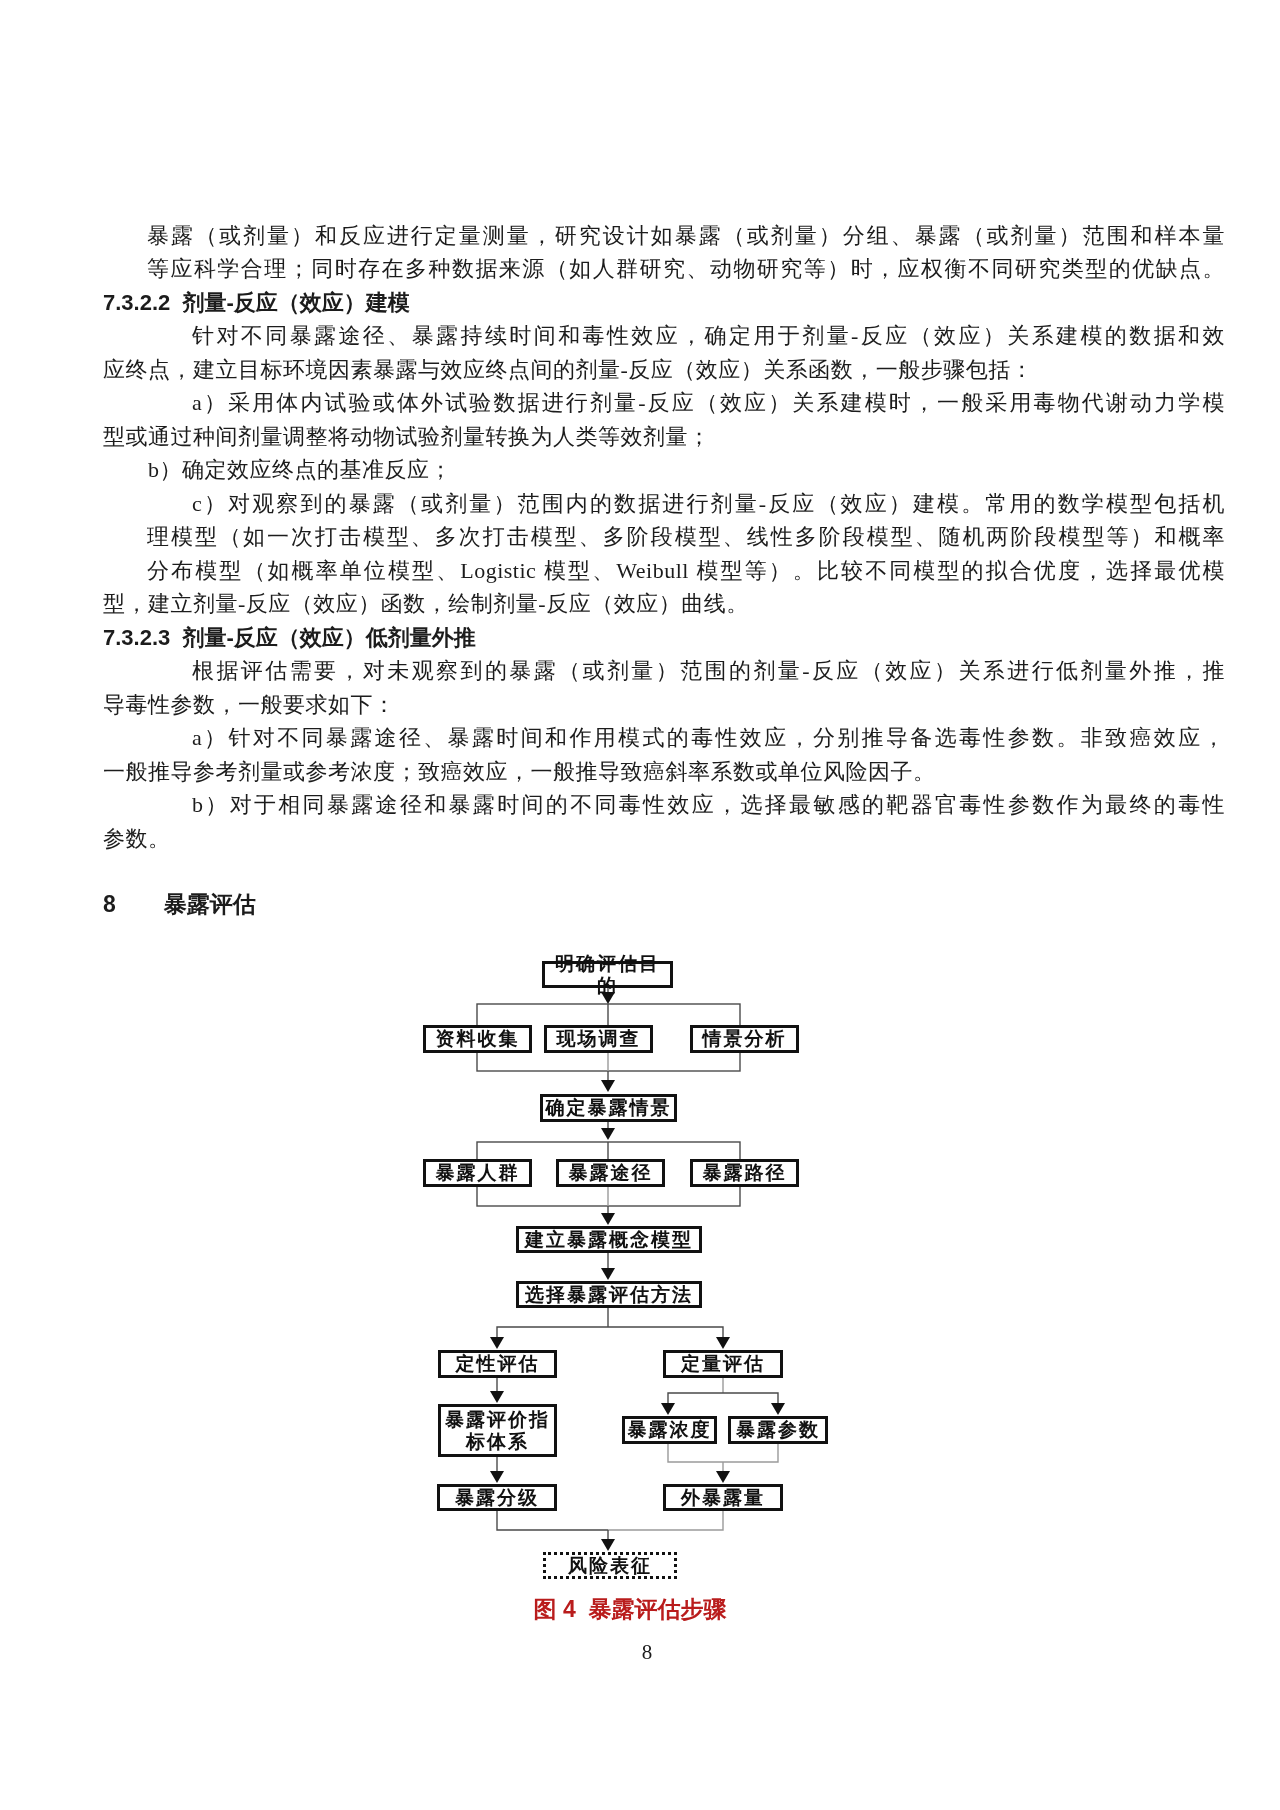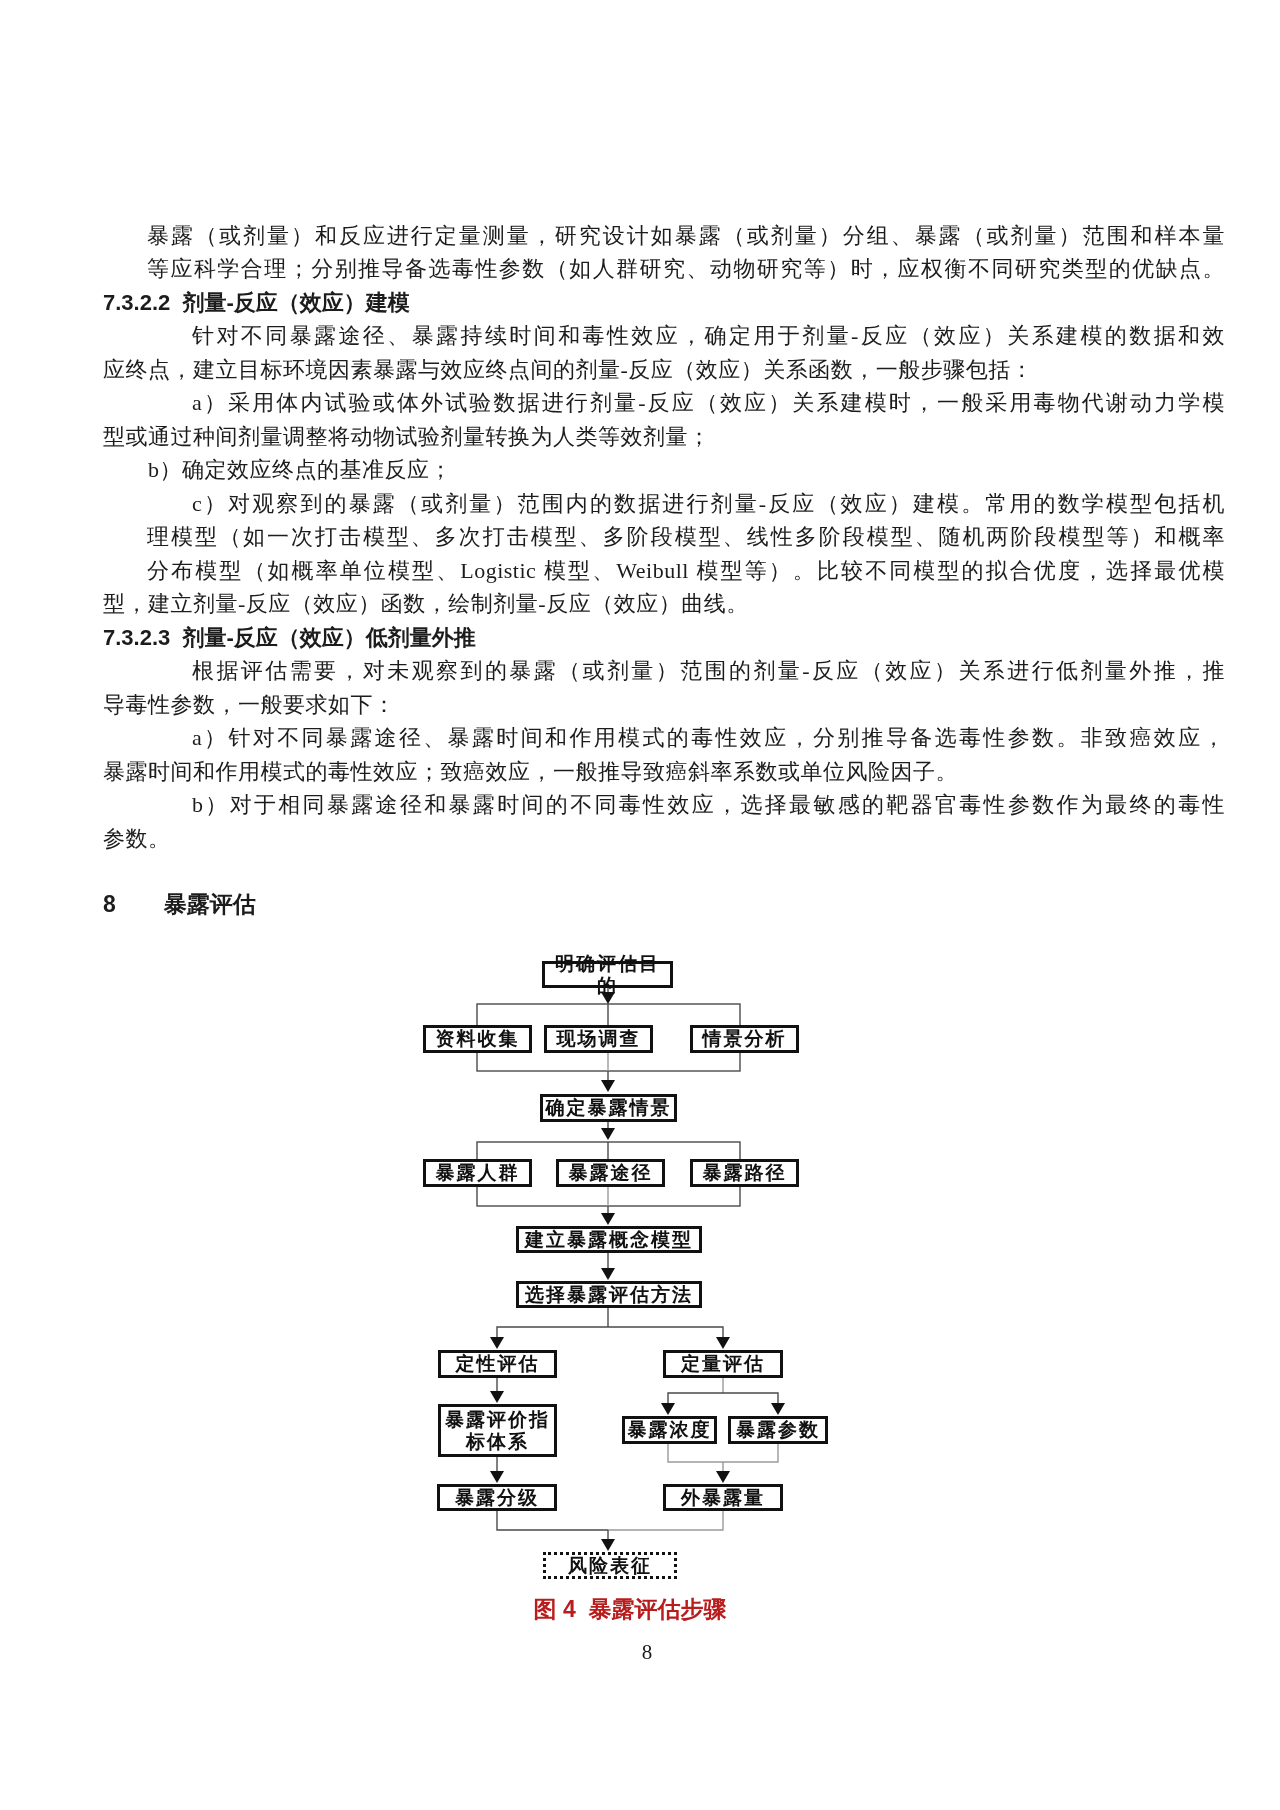--- a/index.html
+++ b/index.html
@@ -52,36 +52,36 @@
   .cline{stroke:#4a4a4a;stroke-width:1.4;fill:none;}
   .clite{stroke:#9a9a9a;stroke-width:1.4;fill:none;}
   .ahead{fill:#111;stroke:none;}
 </style>
 </head>
 <body>
 
 <div class="page">
 
   <div class="ln jf" style="top:222px">暴露（或剂量）和反应进行定量测量，研究设计如暴露（或剂量）分组、暴露（或剂量）范围和样本量</div>
-  <div class="ln jf" style="top:255px">等应科学合理；分别推导备选毒性参数（如人群研究、动物研究等）时，应权衡不同研究类型的优缺点。</div>
+  <div class="ln jf" style="top:255px">等应科学合理；同时存在多种数据来源（如人群研究、动物研究等）时，应权衡不同研究类型的优缺点。</div>
   <div class="ln hd" style="top:289px">7.3.2.2  剂量-反应（效应）建模</div>
   <div class="ln jf ind" style="top:322px">针对不同暴露途径、暴露持续时间和毒性效应，确定用于剂量-反应（效应）关系建模的数据和效</div>
   <div class="ln" style="top:356px">应终点，建立目标环境因素暴露与效应终点间的剂量-反应（效应）关系函数，一般步骤包括：</div>
   <div class="ln jf ind" style="top:389px">a）采用体内试验或体外试验数据进行剂量-反应（效应）关系建模时，一般采用毒物代谢动力学模</div>
   <div class="ln" style="top:423px">型或通过种间剂量调整将动物试验剂量转换为人类等效剂量；</div>
   <div class="ln ind" style="top:456px">b）确定效应终点的基准反应；</div>
   <div class="ln jf ind" style="top:490px">c）对观察到的暴露（或剂量）范围内的数据进行剂量-反应（效应）建模。常用的数学模型包括机</div>
   <div class="ln jf" style="top:523px">理模型（如一次打击模型、多次打击模型、多阶段模型、线性多阶段模型、随机两阶段模型等）和概率</div>
   <div class="ln jf" style="top:557px">分布模型（如概率单位模型、Logistic 模型、Weibull 模型等）。比较不同模型的拟合优度，选择最优模</div>
   <div class="ln" style="top:590px">型，建立剂量-反应（效应）函数，绘制剂量-反应（效应）曲线。</div>
   <div class="ln hd" style="top:624px">7.3.2.3  剂量-反应（效应）低剂量外推</div>
   <div class="ln jf ind" style="top:657px">根据评估需要，对未观察到的暴露（或剂量）范围的剂量-反应（效应）关系进行低剂量外推，推</div>
   <div class="ln" style="top:691px">导毒性参数，一般要求如下：</div>
   <div class="ln jf ind" style="top:724px">a）针对不同暴露途径、暴露时间和作用模式的毒性效应，分别推导备选毒性参数。非致癌效应，</div>
-  <div class="ln" style="top:758px">暴露时间和作用模式的毒性效应；致癌效应，一般推导致癌斜率系数或单位风险因子。</div>
+  <div class="ln" style="top:758px">一般推导参考剂量或参考浓度；致癌效应，一般推导致癌斜率系数或单位风险因子。</div>
   <div class="ln jf ind" style="top:791px">b）对于相同暴露途径和暴露时间的不同毒性效应，选择最敏感的靶器官毒性参数作为最终的毒性</div>
   <div class="ln" style="top:825px">参数。</div>
 
   <div class="sec8">
     <span>8</span><span class="t">暴露评估</span>
   </div>
 
   <div class="flow">
 
     <svg width="1280" height="660" viewBox="0 0 1280 660">

